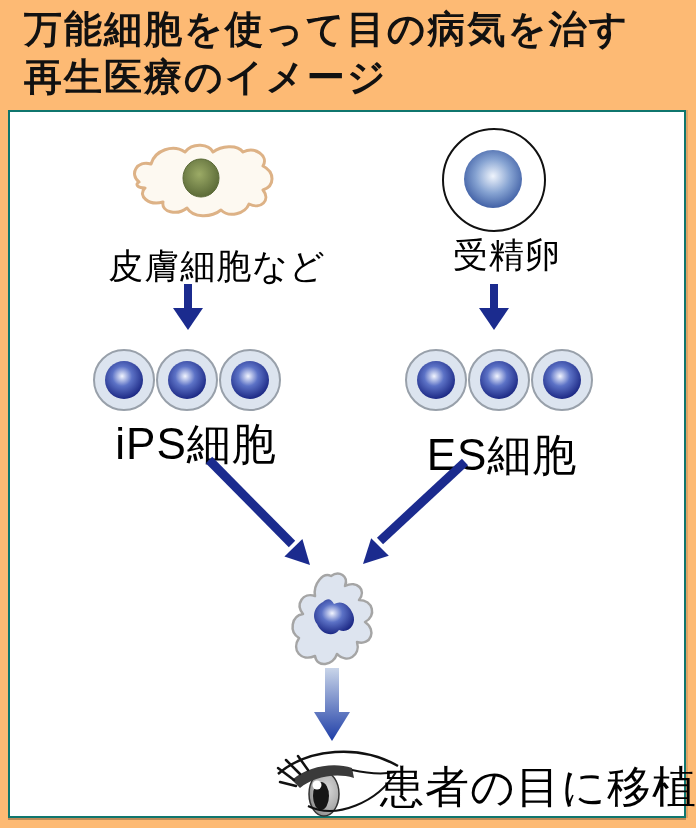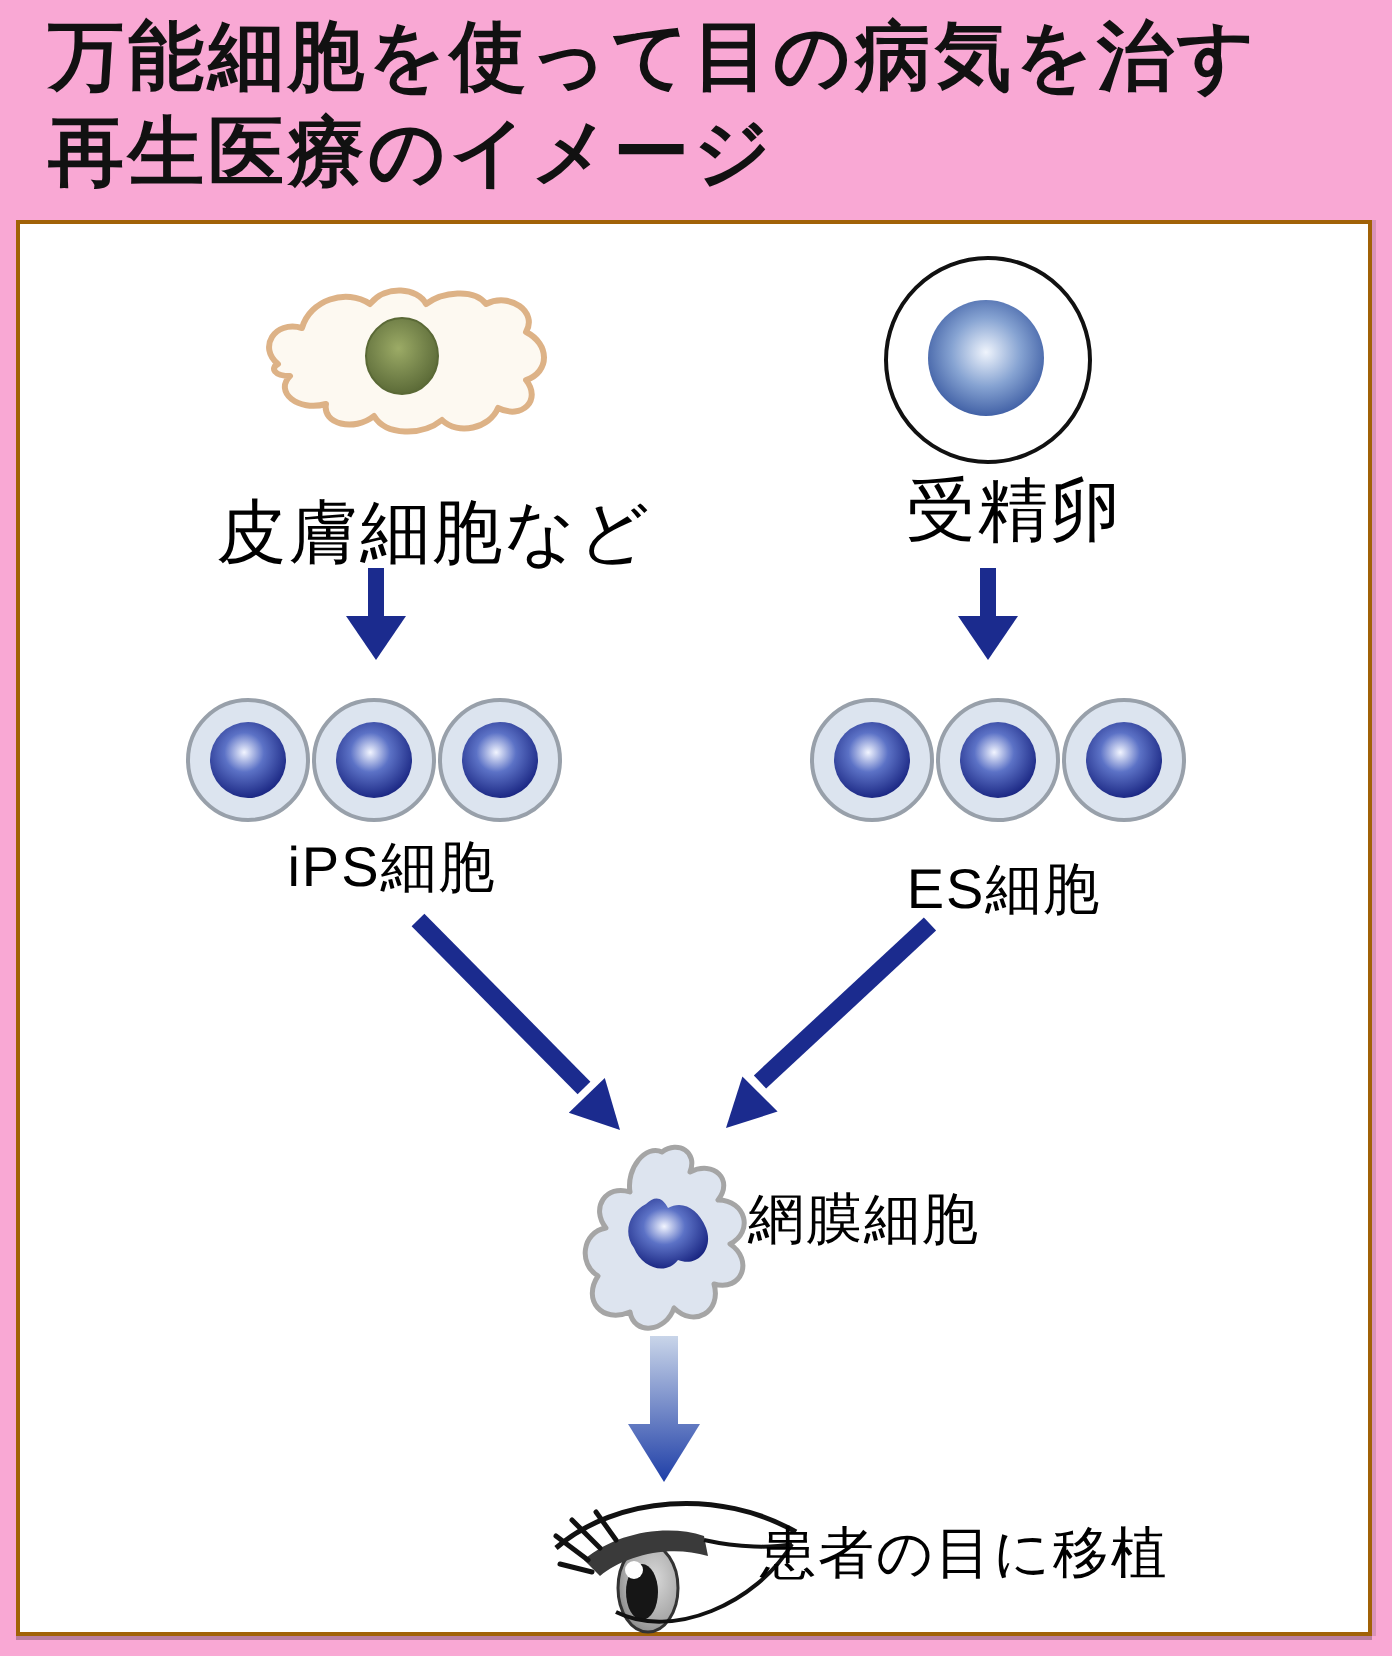--- a/index.html
+++ b/index.html
@@ -1,34 +1,34 @@
 <!DOCTYPE html>
 <html><head>
 <meta charset="utf-8">
 <style>
   html,body{margin:0;padding:0;background:#fff;}
   #page{
-    position:relative;width:696px;height:828px;background:#f9a8d4;overflow:hidden;
+    position:relative;width:696px;height:828px;background:#fdba74;overflow:hidden;
     font-family:"Liberation Sans","DejaVu Sans",sans-serif;color:#000;
   }
   .title{
     position:absolute;left:24px;top:6px;width:660px;
     font-size:38px;font-weight:700;line-height:1.26;letter-spacing:2px;color:#111;
   }
   .panel{
     position:absolute;left:8px;top:110px;width:678px;height:708px;
-    border:2px solid #a16207;box-sizing:border-box;background:#fff;
+    border:2px solid #0f766e;box-sizing:border-box;background:#fff;
     box-shadow:0 2px 0 rgba(0,0,0,0.25), 2px 0 0 rgba(0,0,0,0.12);
   }
   .abs{position:absolute;}
   .label{
     position:absolute;white-space:nowrap;font-size:35px;letter-spacing:1px;color:#000;
   }
   .label.centered{transform:translateX(-50%);}
-  .label.big{font-size:28px;}
+  .label.big{font-size:44px;}
   svg{display:block;}
 </style>
 </head>
 <body>
 
 <div id="page">
 
   <svg width="0" height="0" style="position:absolute" aria-hidden="true">
     <defs>
       <radialGradient id="gNuc" cx="0.45" cy="0.4" r="0.65">
@@ -130,21 +130,20 @@
 
     <svg class="abs" style="left:277px;top:456px" width="92" height="104" viewBox="0 0 92 104">
       <path d="M44,8 C52,2 62,8 58,18 C70,12 80,22 72,32 C86,32 90,48 78,54
                C90,62 84,78 70,74 C74,88 60,96 50,86 C46,98 30,100 28,88
                C14,94 4,82 12,70 C2,64 4,48 16,46 C8,36 16,24 28,28
                C26,16 36,4 44,8 Z" fill="#dde4ef" stroke="#a5a5a5" stroke-width="2.5" stroke-linejoin="round"></path>
       <path d="M36,34 C28,38 24,48 30,56 C34,66 46,70 52,62 C62,66 70,56 66,46
                C62,36 54,32 47,36 C44,30 40,30 36,34 Z" fill="url(#gNuc)"></path>
     </svg>
 
-    <div class="label big" style="left:364px;top:479px">網膜細胞</div>
 
     <svg class="abs" style="left:302px;top:556px" width="40" height="74" viewBox="0 0 40 74">
       <rect x="13" y="0" width="14" height="45" fill="url(#gFade)"></rect>
       <polygon points="2,44 38,44 20,73" fill="url(#gFade)"></polygon>
     </svg>
 
     <svg class="abs" style="left:264px;top:628px" width="128" height="86" viewBox="0 0 128 86">
       <ellipse cx="50" cy="54" rx="15" ry="22" fill="url(#gIris)" stroke="#333" stroke-width="1.5"></ellipse>
       <ellipse cx="47" cy="56" rx="8" ry="14" fill="#161616"></ellipse>
       <circle cx="43" cy="45" r="4.5" fill="#fff"></circle>

